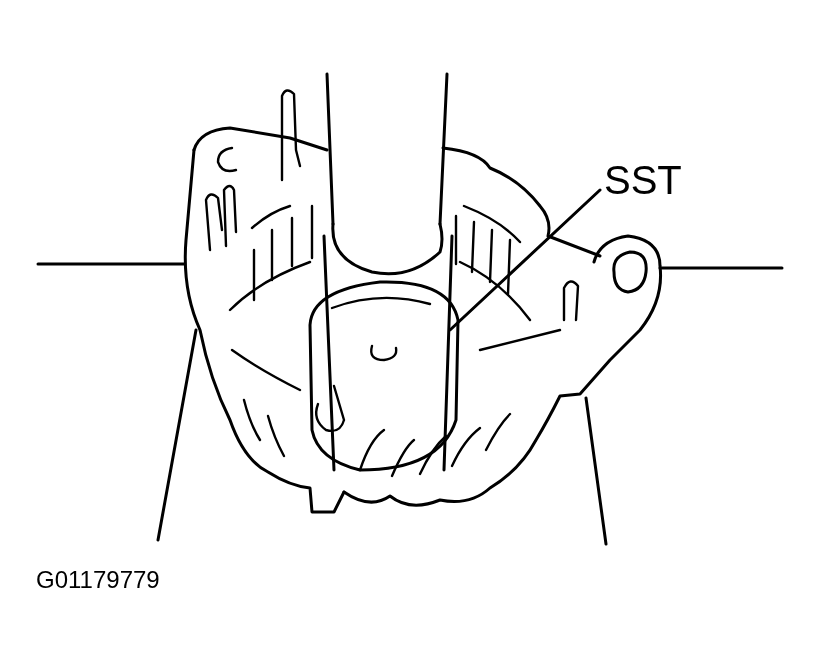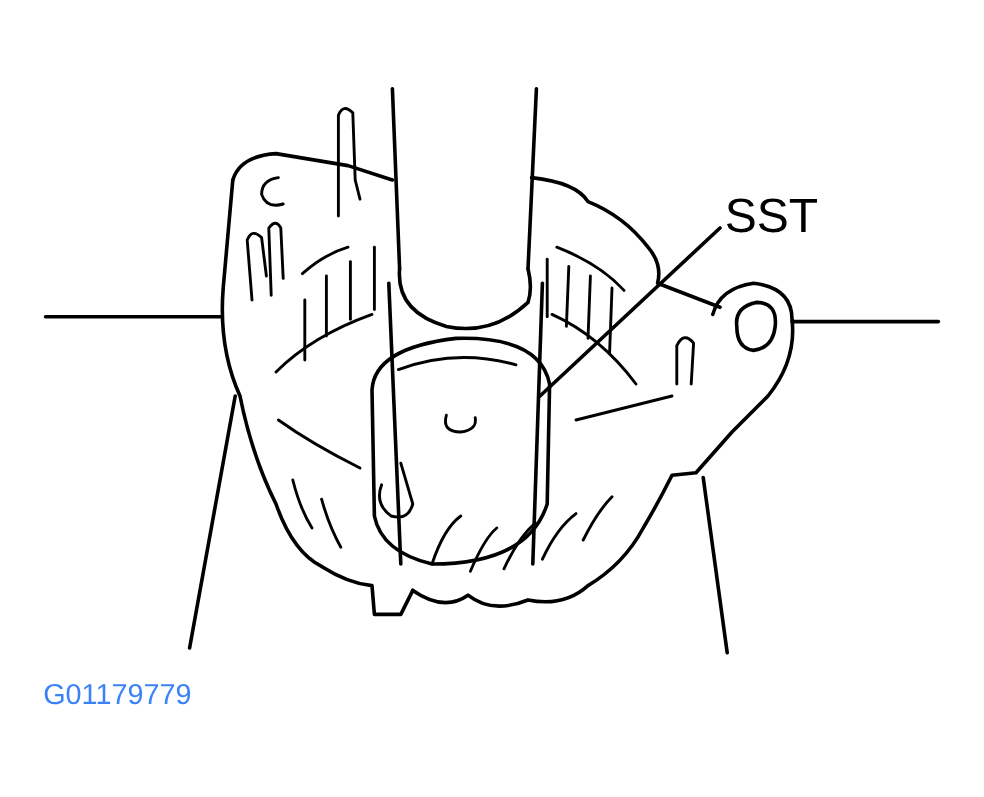--- a/index.html
+++ b/index.html
@@ -8,21 +8,21 @@
     .figure svg { position: absolute; left: 0; top: 0; }
     .ln { fill: none; stroke: #000; stroke-width: 3; stroke-linecap: round; stroke-linejoin: round; }
     .thin { stroke-width: 2.4; }
     .label-sst {
       position: absolute; left: 604px; top: 160px;
       font-family: "Liberation Sans", sans-serif; font-size: 40px; font-weight: normal;
       color: #000; letter-spacing: 0px; line-height: 1;
     }
     .fig-id {
       position: absolute; left: 36px; top: 568px;
-      font-family: "Liberation Sans", sans-serif; font-size: 24px; color: #3b82f6; line-height: 1;
+      font-family: "Liberation Sans", sans-serif; font-size: 24px; color: #000000; line-height: 1;
     }
   </style>
 </head>
 <body>
 
 <div class="figure">
   <svg width="820" height="664" viewBox="0 0 820 664">
 
     <path class="ln" d="M38 264 L184 264"></path>
     <path class="ln" d="M660 268 L782 268"></path>

